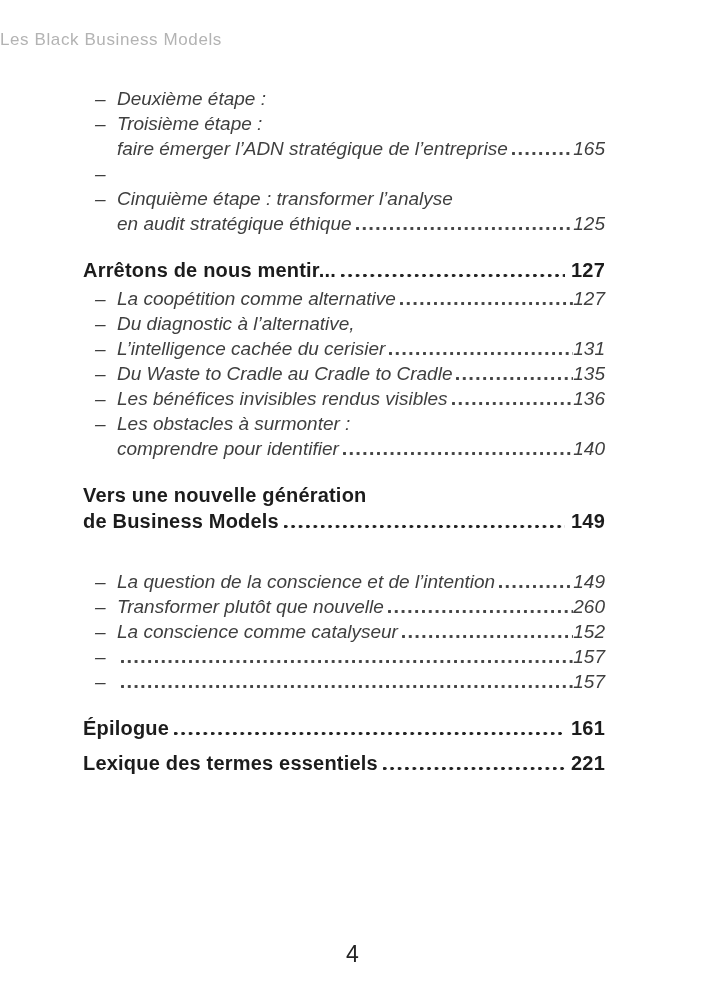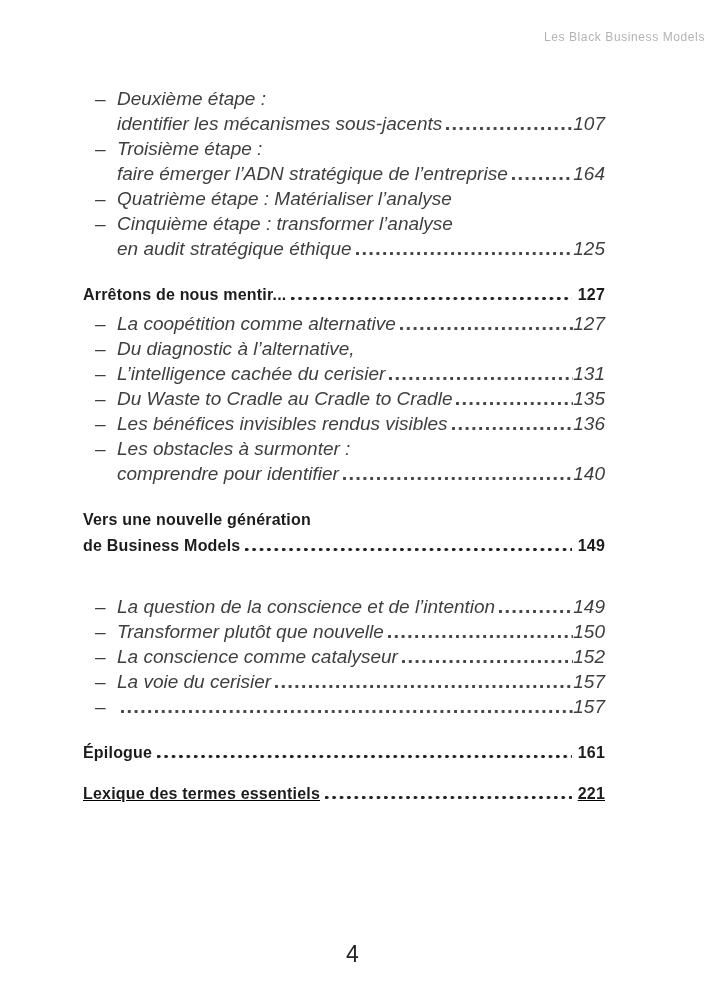--- a/index.html
+++ b/index.html
@@ -18,55 +18,54 @@
     margin: 0 auto;
     background: var(--page-bg);
     font-family: "Liberation Sans", sans-serif;
     overflow: hidden;
   }
   .running-head {
     position: absolute;
     top: 30px;
     left: 0;
     right: 0;
-    text-align: right;
-    font-size: 12px;
+    text-align: left;
+    font-size: 17px;
     letter-spacing: 0.6px;
     color: var(--running-head-color);
-    padding-left: 44px;
   }
   .toc {
     position: absolute;
     top: 86px;
     left: 83px;
     right: 100px;
   }
   .group + .group { margin-top: 21px; }
-  .group:last-child { margin-top: 15px; text-decoration: underline; }
+  .group:last-child { margin-top: 9px; }
 
   .entry .line {
     display: flex;
     align-items: baseline;
   }
   
   .entry.item {
     font-style: italic;
     font-size: 19px;
     color: var(--item-color);
   }
   .entry.item .line { line-height: 25px; padding-left: 12px; }
   .entry.item .line.cont { padding-left: 34px; }
   .entry.item .dash {
     flex: none;
     width: 22px;
   }
   
   .entry.heading {
     font-weight: 700;
-    font-size: 16px;
+    font-size: 20px;
     color: var(--heading-color);
     letter-spacing: 0.2px;
   }
   .entry.heading .line { line-height: 26px; }
   .group.has-items .entry.heading { margin-bottom: 3px; }
   .group.has-items .entry.heading.multiline { margin-bottom: 35px; }
 
   
   .dots {
     flex: 1;
@@ -103,41 +102,35 @@
 <div class="page">
   <div class="running-head">Les Black Business Models</div>
 
   <main class="toc">
       <section class="group has-items">
         <div class="entry item">
           <div class="line">
             <span class="dash">–</span>
             <span class="text">Deuxième étape :</span>
           </div>
-          <div class="line cont">
-            <span class="text">identifier les mécanismes sous-jacents</span>
-            <span class="dots"></span>
-            <span class="page-num">107</span>
-          </div>
         </div>
         <div class="entry item">
           <div class="line">
             <span class="dash">–</span>
             <span class="text">Troisième étape :</span>
           </div>
           <div class="line cont">
             <span class="text">faire émerger l’ADN stratégique de l’entreprise</span>
             <span class="dots"></span>
-            <span class="page-num">164</span>
-          </div>
-        </div>
-        <div class="entry item">
-          <div class="line">
-            <span class="dash">–</span>
-            <span class="text">Quatrième étape : Matérialiser l’analyse</span>
+            <span class="page-num">165</span>
+          </div>
+        </div>
+        <div class="entry item">
+          <div class="line">
+            <span class="dash">–</span>
           </div>
         </div>
         <div class="entry item">
           <div class="line">
             <span class="dash">–</span>
             <span class="text">Cinquième étape : transformer l’analyse</span>
           </div>
           <div class="line cont">
             <span class="text">en audit stratégique éthique</span>
             <span class="dots"></span>
@@ -220,35 +213,34 @@
             <span class="text">La question de la conscience et de l’intention</span>
             <span class="dots"></span>
             <span class="page-num">149</span>
           </div>
         </div>
         <div class="entry item">
           <div class="line">
             <span class="dash">–</span>
             <span class="text">Transformer plutôt que nouvelle</span>
             <span class="dots"></span>
-            <span class="page-num">150</span>
+            <span class="page-num">260</span>
           </div>
         </div>
         <div class="entry item">
           <div class="line">
             <span class="dash">–</span>
             <span class="text">La conscience comme catalyseur</span>
             <span class="dots"></span>
             <span class="page-num">152</span>
           </div>
         </div>
         <div class="entry item">
           <div class="line">
             <span class="dash">–</span>
-            <span class="text">La voie du cerisier</span>
             <span class="dots"></span>
             <span class="page-num">157</span>
           </div>
         </div>
         <div class="entry item">
           <div class="line">
             <span class="dash">–</span>
             <span class="dots"></span>
             <span class="page-num">157</span>
           </div>

